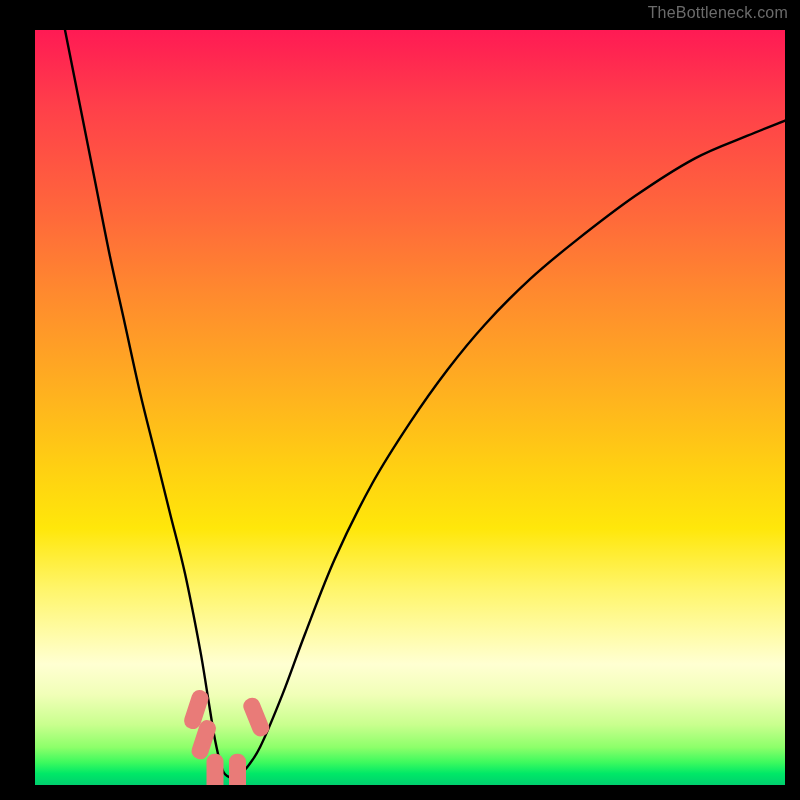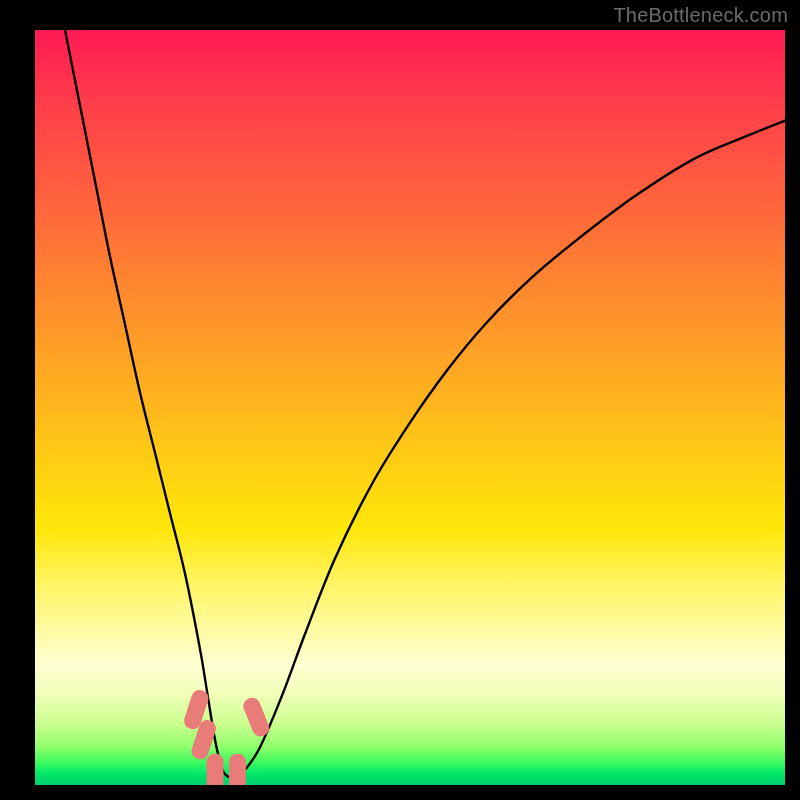--- a/index.html
+++ b/index.html
@@ -42,21 +42,21 @@
       #3dfa5e 97%,
       #00e867 98.5%,
       #00cf6e 100%
     );
   }
   .watermark {
     position: absolute;
     top: 4px;
     right: 12px;
     color: #6b6b6b;
-    font-size: 20px;
+    font-size: 16px;
     letter-spacing: 0.2px;
     user-select: none;
   }
   svg.curve {
     position: absolute;
     left: 0;
     top: 0;
     width: 750px;
     height: 755px;
   }

